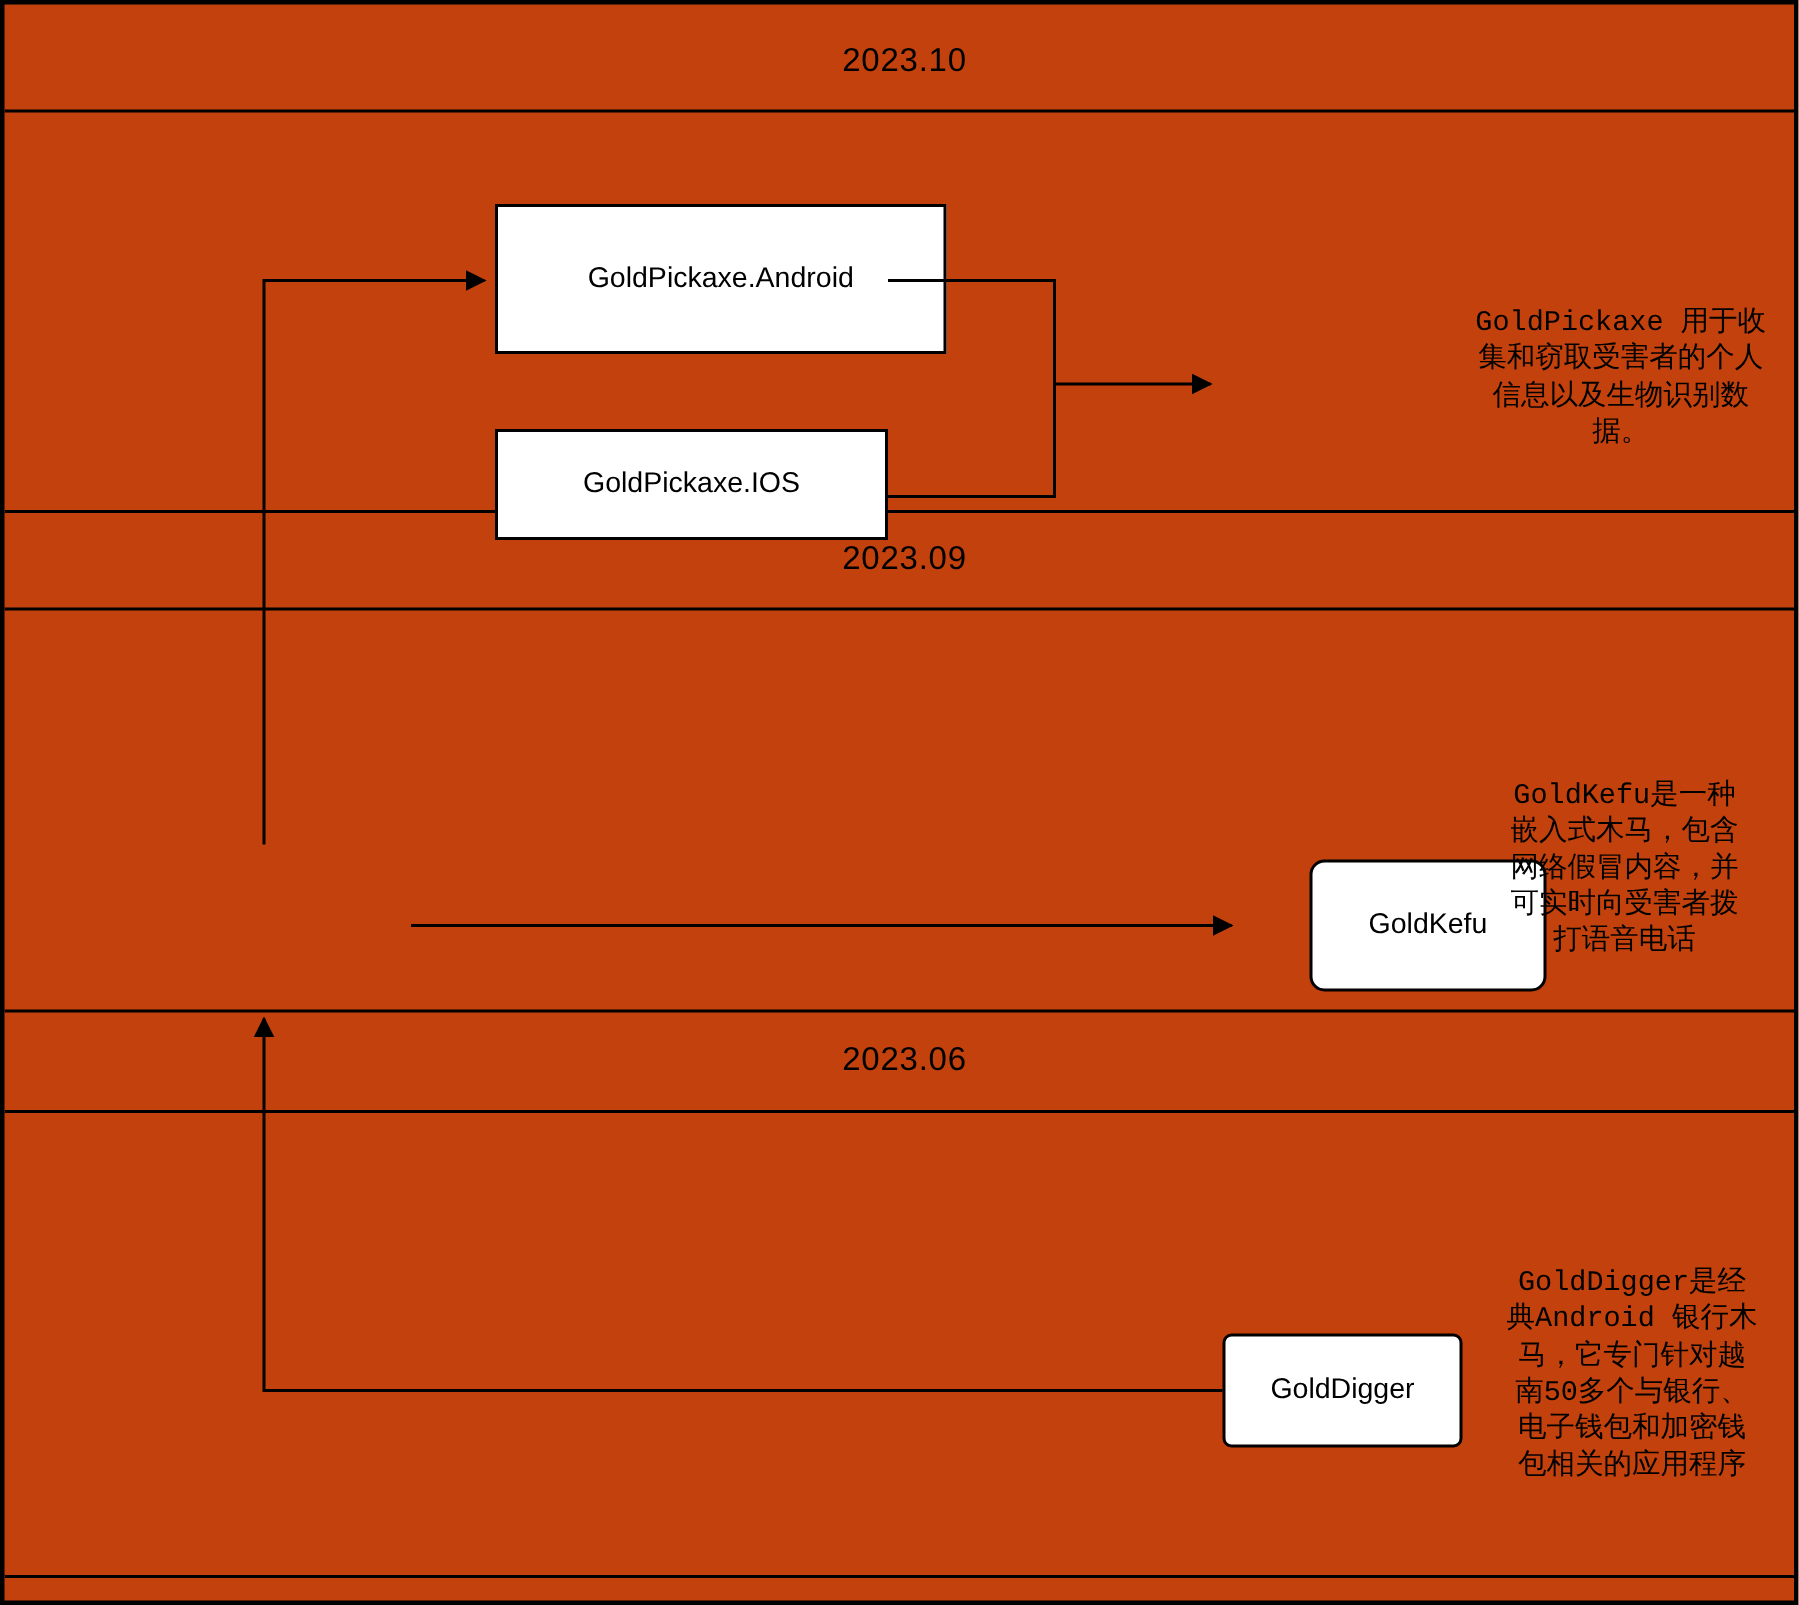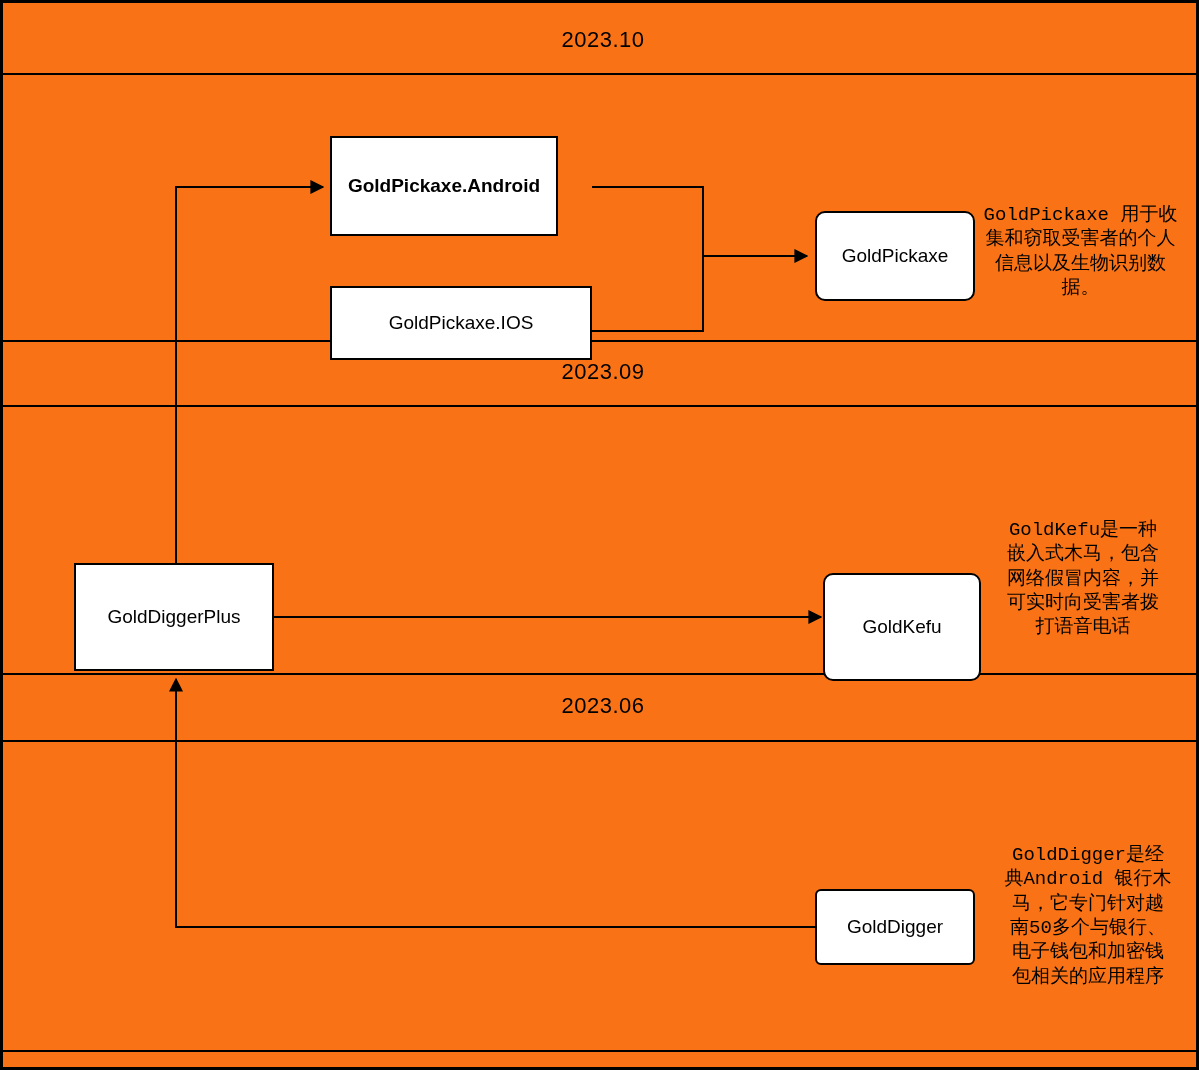--- a/index.html
+++ b/index.html
@@ -5,21 +5,21 @@
   * { margin: 0; padding: 0; box-sizing: border-box; }
   html, body { background: #ffffff; }
   body {
     font-family: "Liberation Sans", "DejaVu Sans", sans-serif;
     color: #000000;
   }
   .canvas {
     position: relative;
     width: 1199px;
     height: 1070px;
-    background: #f97316;
+    background: #c2410c;
     border: 3px solid #000000;
     overflow: hidden;
   }
   .hline {
     position: absolute;
     left: 0;
     width: 100%;
     height: 0;
     border-top: 2px solid #000000;
     z-index: 1;
@@ -71,37 +71,31 @@
   <div class="hline" style="top: 337px;"></div>
   <div class="hline" style="top: 402px;"></div>
   <div class="hline" style="top: 670px;"></div>
   <div class="hline" style="top: 737px;"></div>
   <div class="hline" style="top: 1047px;"></div>
 
   <div class="band-label" style="left: 600px; top: 37px;">2023.10</div>
   <div class="band-label" style="left: 600px; top: 369px;">2023.09</div>
   <div class="band-label" style="left: 600px; top: 703px;">2023.06</div>
 
-  <div class="node" style="left: 327px; top: 133px; width: 228px; height: 100px; font-weight: bold;">
+  <div class="node" style="left: 327px; top: 133px; width: 301px; height: 100px;">
     <span>GoldPickaxe.Android</span>
   </div>
 
   <div class="node" style="left: 327px; top: 283px; width: 262px; height: 74px;">
     <span>GoldPickaxe.IOS</span>
   </div>
 
-  <div class="node rounded" style="left: 812px; top: 208px; width: 160px; height: 90px;">
-    <span>GoldPickaxe</span>
-  </div>
 
-  <div class="node" style="left: 71px; top: 560px; width: 200px; height: 108px;">
-    <span>GoldDiggerPlus</span>
-  </div>
 
-  <div class="node rounded" style="left: 820px; top: 570px; width: 158px; height: 108px;">
+  <div class="node rounded" style="left: 870px; top: 570px; width: 158px; height: 88px;">
     <span>GoldKefu</span>
   </div>
 
   <div class="node rounded-sm" style="left: 812px; top: 886px; width: 160px; height: 76px;">
     <span>GoldDigger</span>
   </div>
 
   <div class="annotation" style="left: 980px; top: 200px; width: 195px;">GoldPickaxe 用于收集和窃取受害者的个人信息以及生物识别数据。</div>
 
   <div class="annotation" style="left: 1000px; top: 515px; width: 160px;">GoldKefu是一种嵌入式木马，包含网络假冒内容，并可实时向受害者拨打语音电话</div>

